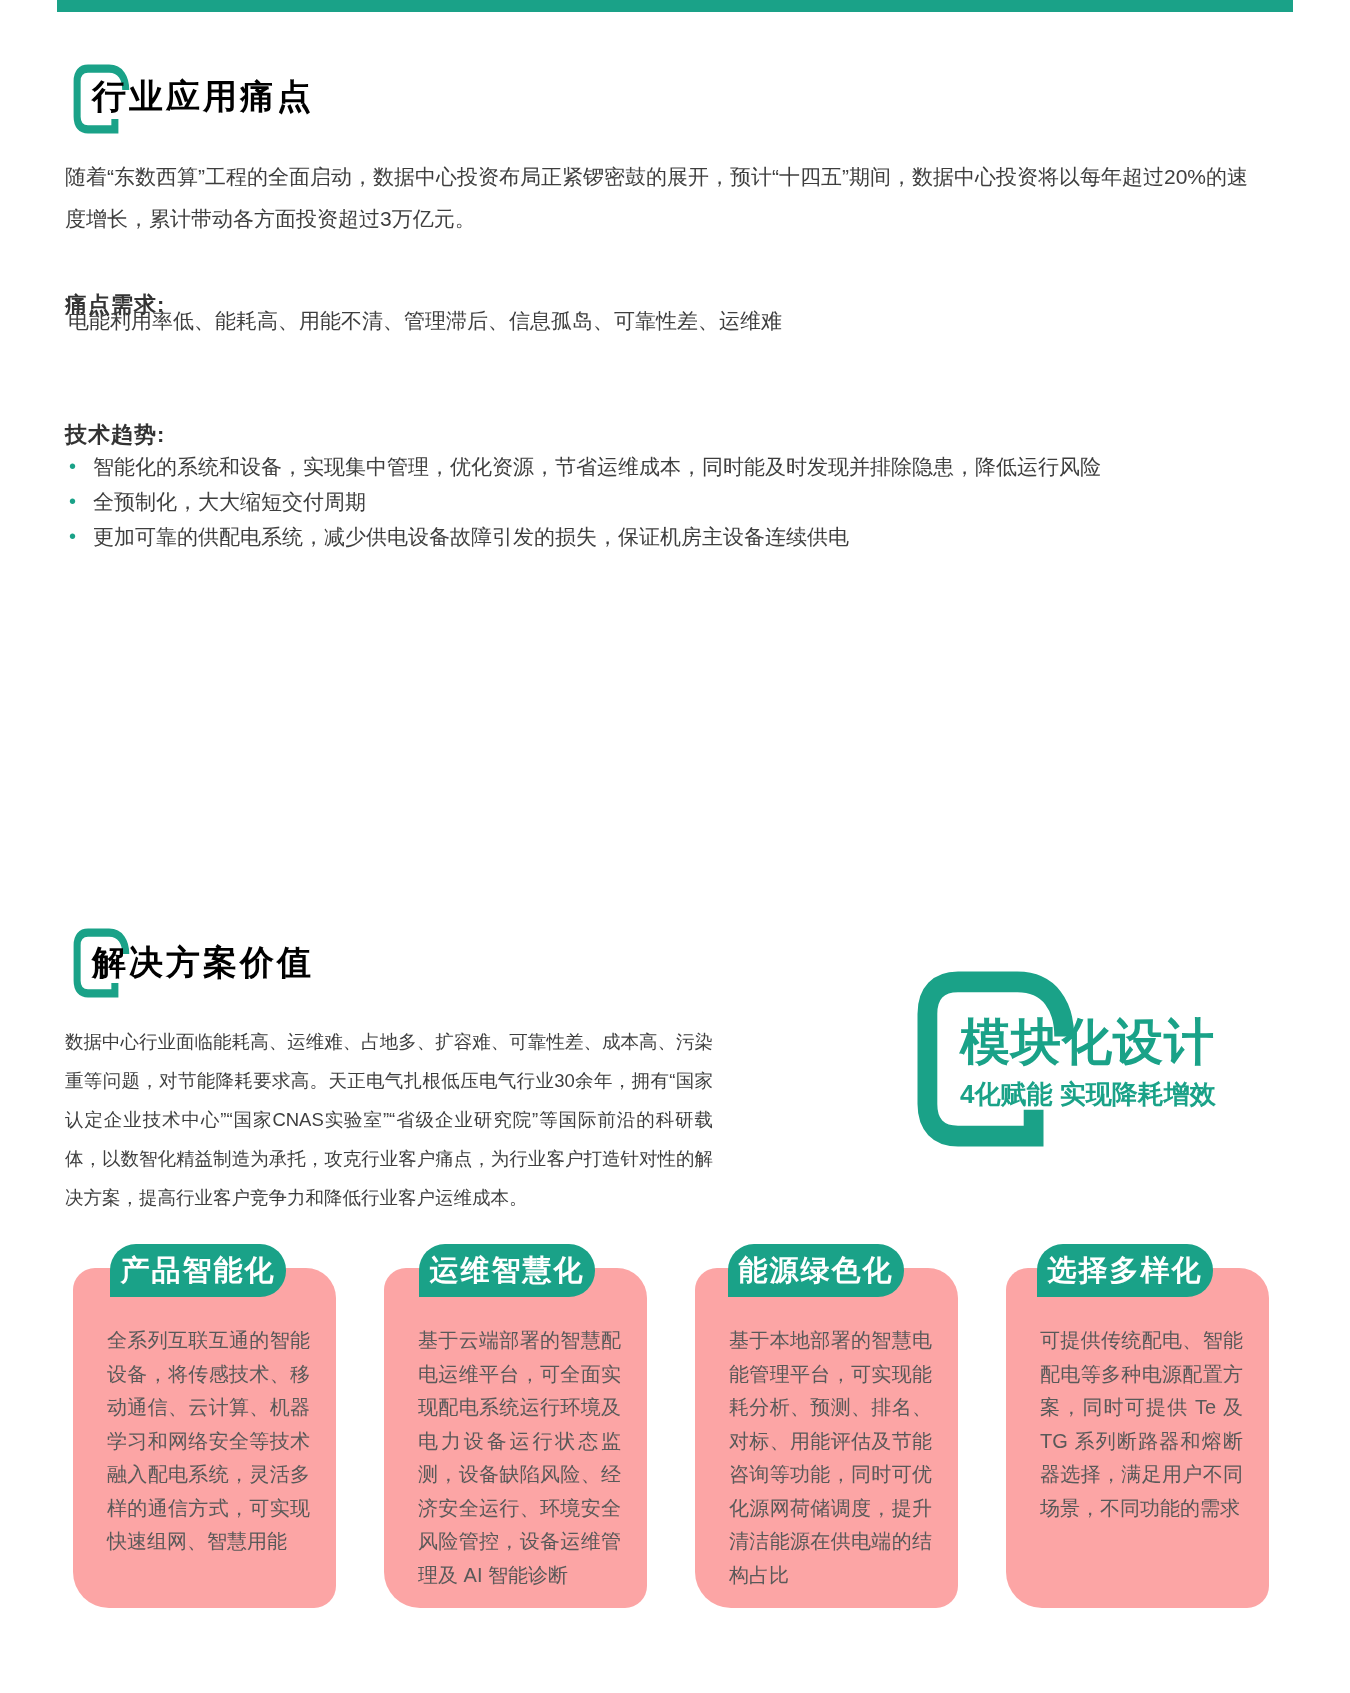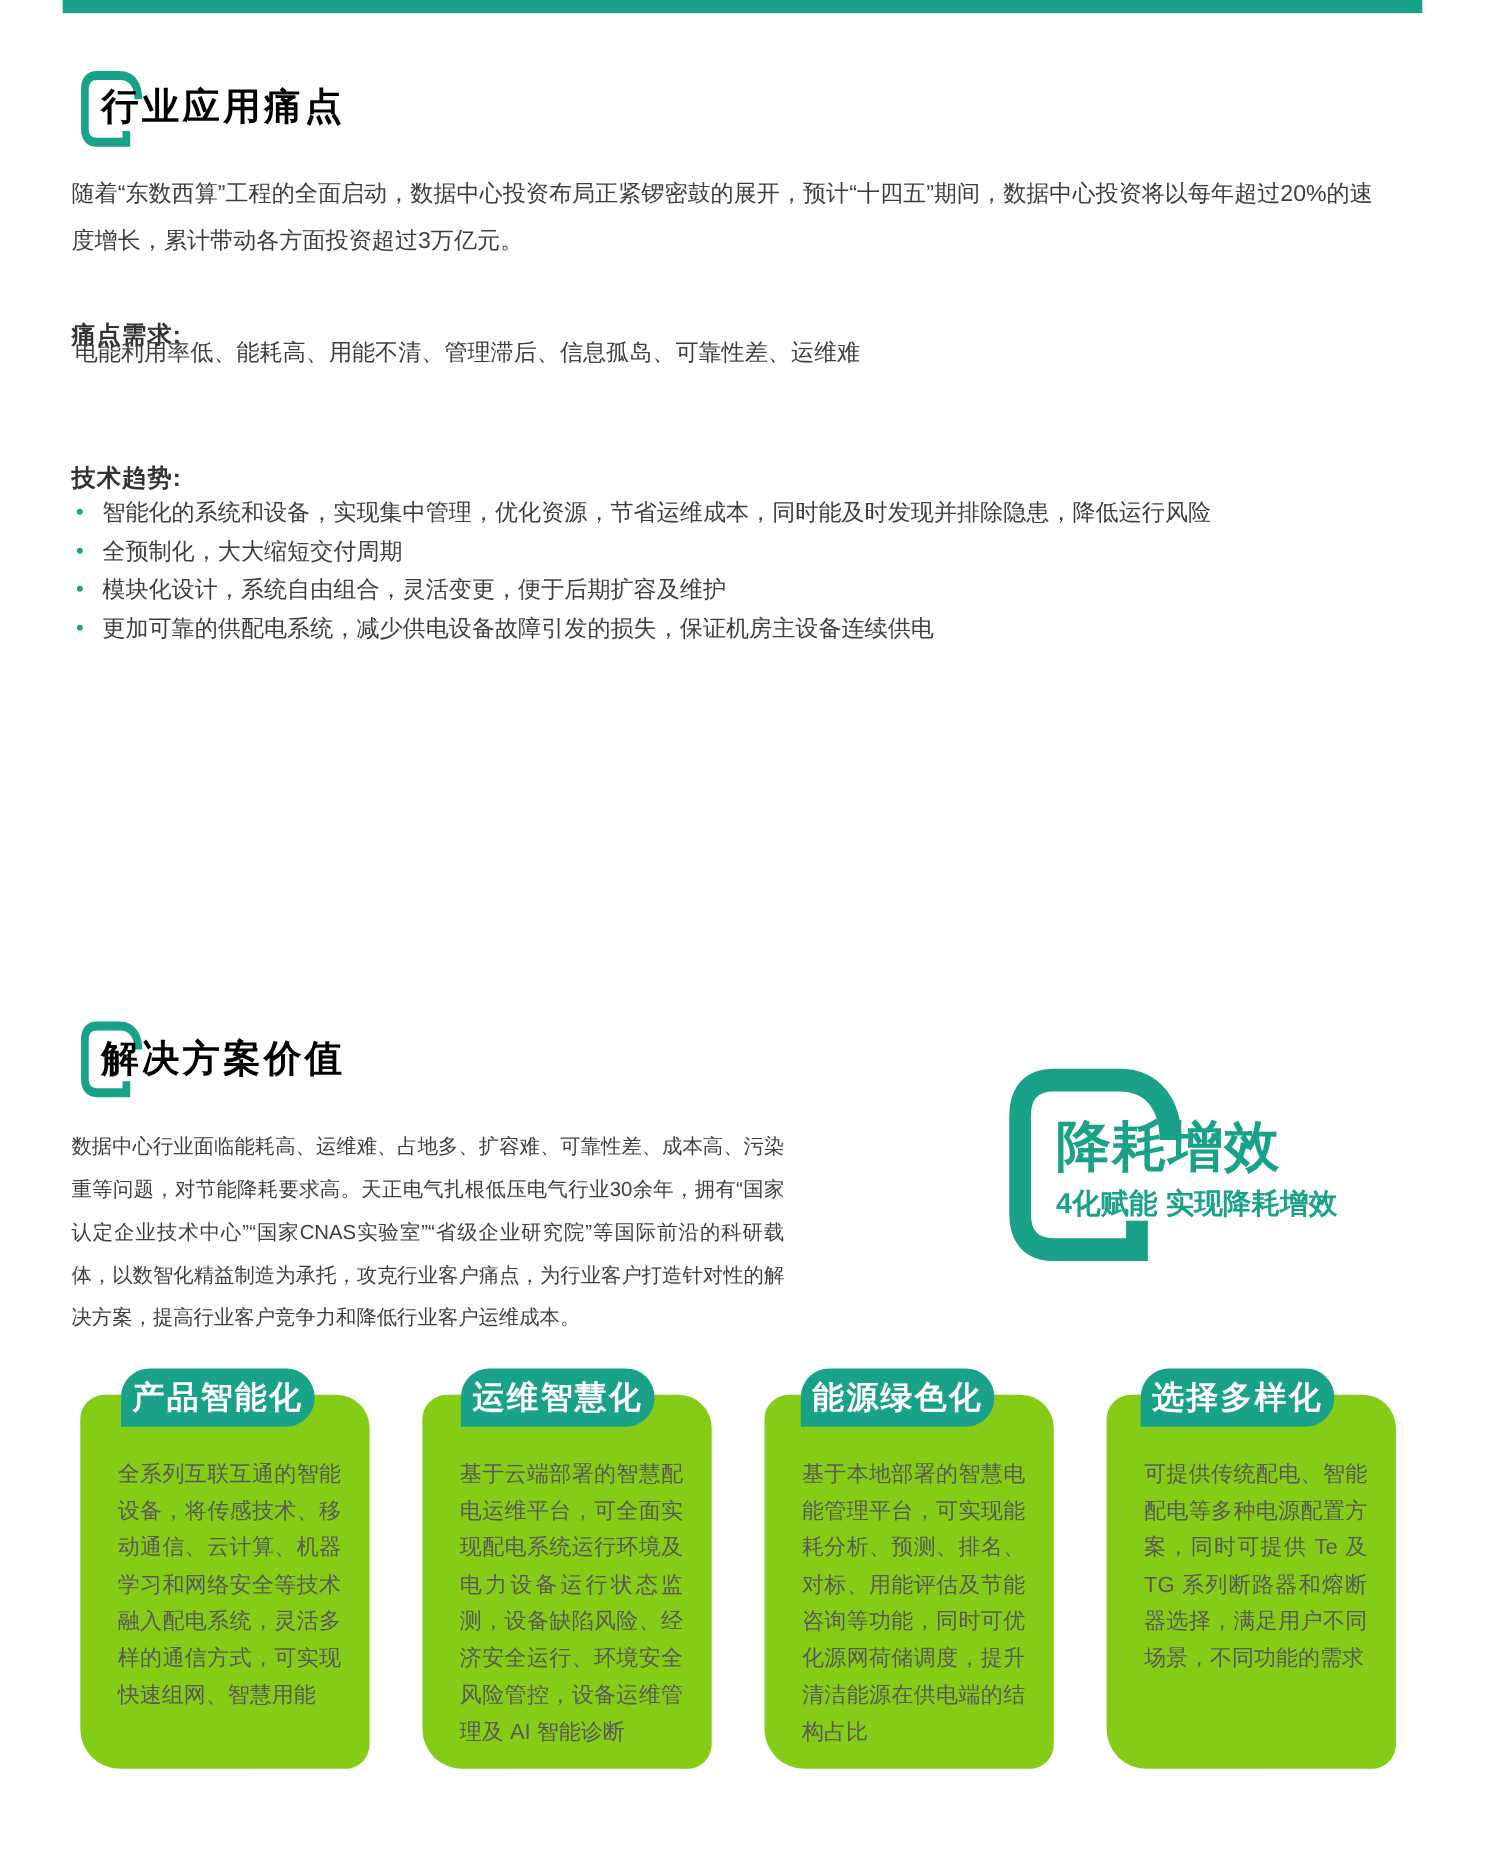--- a/index.html
+++ b/index.html
@@ -22,21 +22,21 @@
                    font-size:21px;color:#3e3e3e;line-height:21px;}
   ul.trend-list li::before{content:"•";position:absolute;left:4px;top:0;
                    color:#1aa288;font-size:20px;line-height:21px;}
 
   #solution-body{font-size:18.5px;color:#3e3e3e;line-height:39px;
                  text-align:justify;text-justify:inter-ideograph;}
 
   #callout-title{font-size:50px;font-weight:bold;color:#1aa288;letter-spacing:1px;white-space:nowrap;}
   #callout-subtitle{font-size:26px;font-weight:bold;color:#1aa288;white-space:nowrap;}
 
-  .card-body{background:#84cc16;border-radius:22px 30px 22px 36px;}
+  .card-body{background:#fca5a5;border-radius:22px 30px 22px 36px;}
   .card-pill{background:#1aa288;border-radius:26px 26px 26px 0;
              display:flex;align-items:center;justify-content:center;
              color:#ffffff;font-size:29px;font-weight:bold;letter-spacing:2px;}
   .card-text{font-size:20px;color:#595959;line-height:33.5px;
              text-align:justify;text-justify:inter-ideograph;}
 </style>
 </head>
 <body>
 
 <div id="page">
@@ -50,36 +50,35 @@
 
   <div class="abs body-text" style="left:65px;top:156px;width:1198px;">随着“东数西算”工程的全面启动，数据中心投资布局正紧锣密鼓的展开，预计“十四五”期间，数据中心投资将以每年超过20%的速度增长，累计带动各方面投资超过3万亿元。</div>
 
   <div class="abs sub-label" style="left:65px;top:290px;">痛点需求:</div>
   <div class="abs body-text" style="left:68px;top:306px;line-height:30px;">电能利用率低、能耗高、用能不清、管理滞后、信息孤岛、可靠性差、运维难</div>
 
   <div class="abs sub-label" style="left:65px;top:420px;">技术趋势:</div>
   <ul class="abs trend-list" style="left:65px;top:456px;width:1200px;">
     <li>智能化的系统和设备，实现集中管理，优化资源，节省运维成本，同时能及时发现并排除隐患，降低运行风险</li>
     <li>全预制化，大大缩短交付周期</li>
-    <li>模块化设计，系统自由组合，灵活变更，便于后期扩容及维护</li>
     <li>更加可靠的供配电系统，减少供电设备故障引发的损失，保证机房主设备连续供电</li>
   </ul>
 
   <svg class="abs" style="left:72px;top:926px;" width="64" height="74" viewBox="0 0 100 100" preserveAspectRatio="none">
     <path class="bracket-icon" d="M84,38 C84,22 76,9 58,9 L25,9 C14,9 8,15 8,26 L8,74 C8,85 14,91 25,91 L67,91 L67,77"></path>
   </svg>
   <div class="abs section-title" style="left:92px;top:940px;">解决方案价值</div>
 
   <div class="abs" id="solution-body" style="left:65px;top:1022px;width:648px;position:absolute;">数据中心行业面临能耗高、运维难、占地多、扩容难、可靠性差、成本高、污染重等问题，对节能降耗要求高。天正电气扎根低压电气行业30余年，拥有“国家认定企业技术中心”“国家CNAS实验室”“省级企业研究院”等国际前沿的科研载体，以数智化精益制造为承托，攻克行业客户痛点，为行业客户打造针对性的解决方案，提高行业客户竞争力和降低行业客户运维成本。</div>
 
   <div class="abs" style="left:913px;top:965px;width:330px;height:190px;">
     <svg class="abs" style="left:0;top:0;" width="180" height="188" viewBox="0 0 100 100" preserveAspectRatio="none">
       <path class="bracket-icon" d="M84,38 C84,22 76,9 58,9 L25,9 C14,9 8,15 8,26 L8,74 C8,85 14,91 25,91 L67,91 L67,77"></path>
     </svg>
-    <div class="abs" id="callout-title" style="left:47px;top:44px;">降耗增效</div>
+    <div class="abs" id="callout-title" style="left:47px;top:44px;">模块化设计</div>
     <div class="abs" id="callout-subtitle" style="left:47px;top:112px;">4化赋能 实现降耗增效</div>
   </div>
 
   <div class="abs card-body" style="left:73px;top:1268px;width:263px;height:340px;">
     <div class="card-text" style="position:absolute;left:34px;top:56px;right:26px;">全系列互联互通的智能设备，将传感技术、移动通信、云计算、机器学习和网络安全等技术融入配电系统，灵活多样的通信方式，可实现快速组网、智慧用能</div>
   </div>
   <div class="abs card-body" style="left:384px;top:1268px;width:263px;height:340px;">
     <div class="card-text" style="position:absolute;left:34px;top:56px;right:26px;">基于云端部署的智慧配电运维平台，可全面实现配电系统运行环境及电力设备运行状态监测，设备缺陷风险、经济安全运行、环境安全风险管控，设备运维管理及 AI 智能诊断</div>
   </div>
   <div class="abs card-body" style="left:695px;top:1268px;width:263px;height:340px;">

